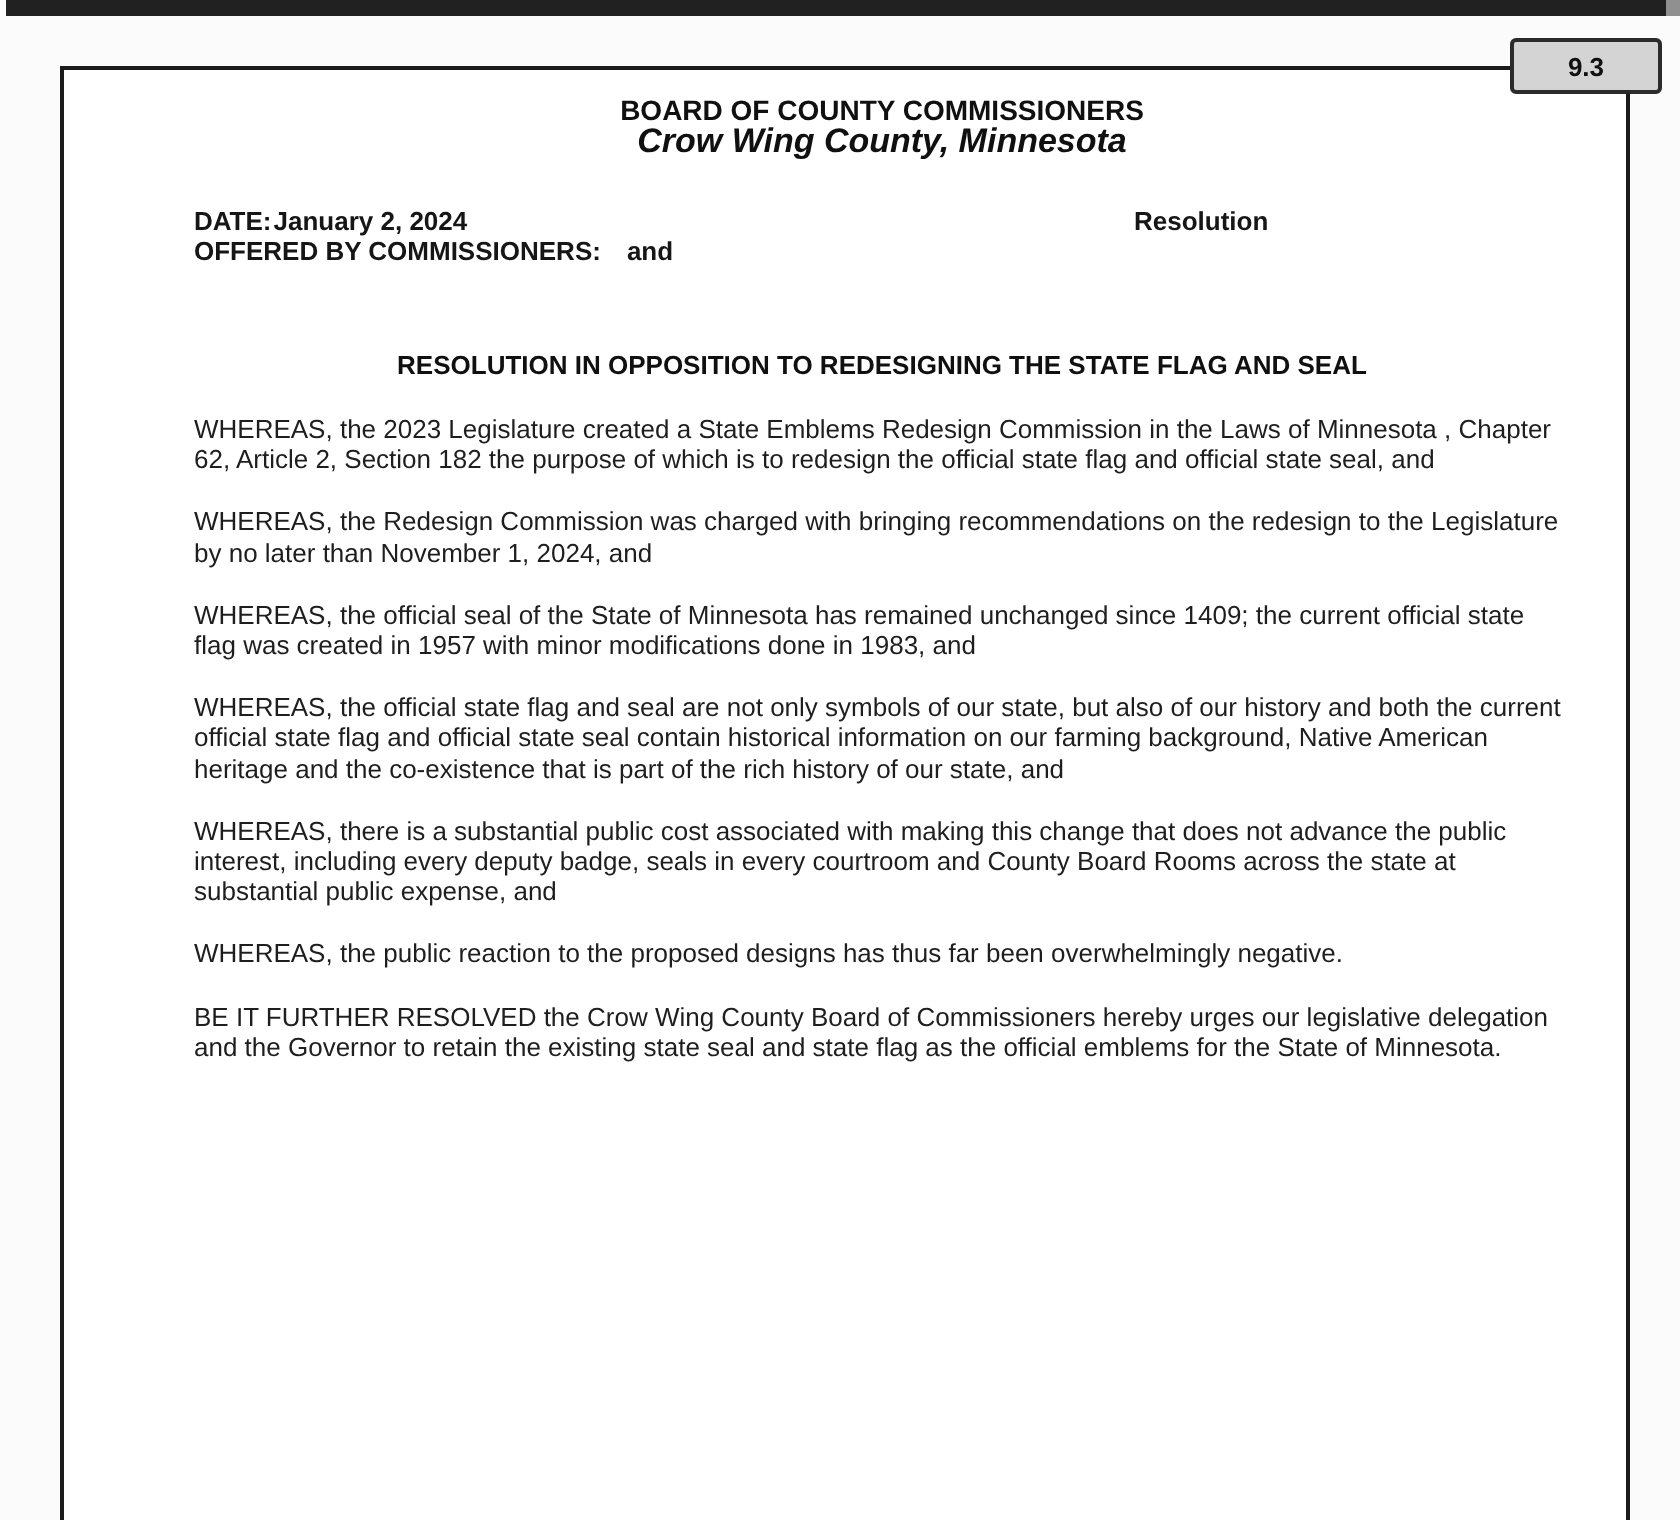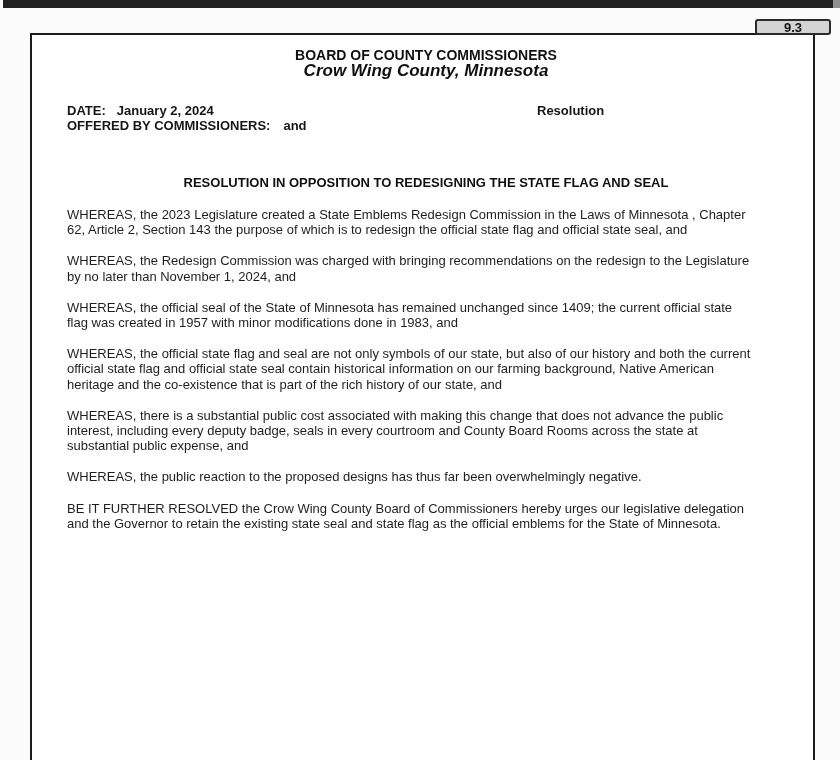--- a/index.html
+++ b/index.html
@@ -41,29 +41,29 @@
     height: 740px;
     box-sizing: border-box;
     background: #ffffff;
     border: 2px solid #1b1b1b;
     border-bottom: none;
     z-index: 1;
   }
   .page-content {
     box-sizing: border-box;
     width: 100%;
-    padding: 12px 28px 0 35px;
+    padding: 12px 28px 0 65px;
     color: #1e1e1e;
   }
   .badge {
     position: absolute;
     left: 755px;
     top: 19px;
     width: 76px;
-    height: 16px;
+    height: 28px;
     box-sizing: border-box;
     background: #d4d4d4;
     border: 2px solid #2b2b2b;
     border-radius: 3px;
     z-index: 5;
     display: flex;
     align-items: center;
     justify-content: center;
     font-size: 13px;
     font-weight: bold;
@@ -86,21 +86,21 @@
   }
   .meta {
     position: relative;
     margin-top: 24px;
     font-size: 13px;
     font-weight: bold;
     line-height: 15px;
     color: #161616;
   }
   .meta-row { position: relative; white-space: nowrap; }
-  .meta-value-date { margin-left: 11px; }
+  .meta-value-date { margin-left: 1px; }
   .meta-value-offered { margin-left: 13px; text-align: center; }
   .doc-type {
     position: absolute;
     left: 470px;
     top: 0;
   }
   .section-heading {
     margin-top: 42px;
     font-size: 13px;
     font-weight: bold;
@@ -145,21 +145,21 @@
           <span class="doc-type">Resolution</span>
         </div>
         <div class="meta-row">
           <span>OFFERED BY COMMISSIONERS:</span><span class="meta-value-offered">and</span>
         </div>
       </div>
 
       <div class="section-heading">RESOLUTION IN OPPOSITION TO REDESIGNING THE STATE FLAG AND SEAL</div>
 
       <div class="body-copy">
-        <p>WHEREAS, the 2023 Legislature created a State Emblems Redesign Commission in the Laws of Minnesota , Chapter 62, Article 2, Section 143 the purpose of which is to redesign the official state flag and official state seal, and</p>
+        <p>WHEREAS, the 2023 Legislature created a State Emblems Redesign Commission in the Laws of Minnesota , Chapter 62, Article 2, Section 182 the purpose of which is to redesign the official state flag and official state seal, and</p>
         <p>WHEREAS, the Redesign Commission was charged with bringing recommendations on the redesign to the Legislature by no later than November 1, 2024, and</p>
         <p>WHEREAS, the official seal of the State of Minnesota has remained unchanged since 1409; the current official state flag was created in 1957 with minor modifications done in 1983, and</p>
         <p>WHEREAS, the official state flag and seal are not only symbols of our state, but also of our history and both the current official state flag and official state seal contain historical information on our farming background, Native American heritage and the co-existence that is part of the rich history of our state, and</p>
         <p>WHEREAS, there is a substantial public cost associated with making this change that does not advance the public interest, including every deputy badge, seals in every courtroom and County Board Rooms across the state at substantial public expense, and</p>
         <p>WHEREAS, the public reaction to the proposed designs has thus far been overwhelmingly negative.</p>
         <p>BE IT FURTHER RESOLVED the Crow Wing County Board of Commissioners hereby urges our legislative delegation and the Governor to retain the existing state seal and state flag as the official emblems for the State of Minnesota.</p>
       </div>
 
     </div>
   </div>

